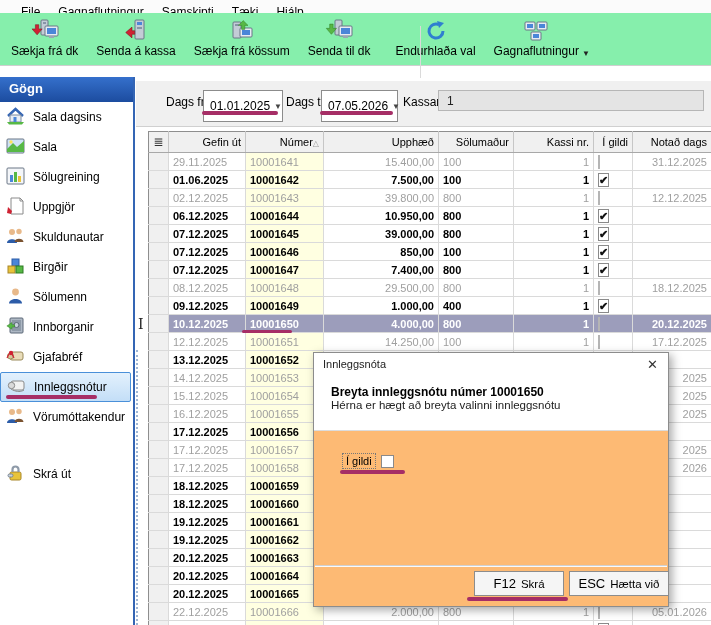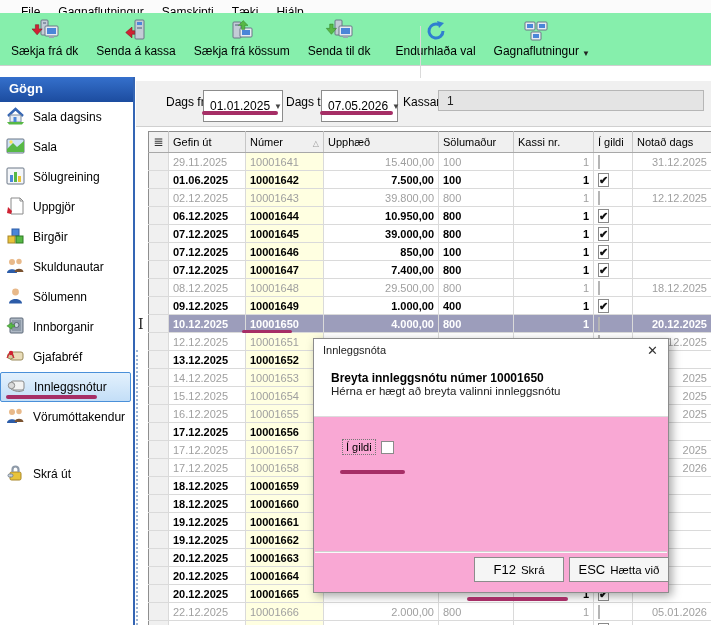--- a/index.html
+++ b/index.html
@@ -41,42 +41,42 @@
 .filters .lbl{position:absolute;top:14px;font-size:12px}
 .combo{position:absolute;top:9px;height:14px;background:#fff;border:1px solid #8c8c8c;
   display:flex;align-items:center;justify-content:space-between;padding:15px 6px;font-size:12px}
 .combo .chev{font-size:8px;color:#444;margin-left:4px}
 .kassar-field{position:absolute;top:9px;height:21px;background:#e4e4e4;
   border:1px solid #b6b6b6;padding:3px 8px;font-size:12px;color:#222}
 
 
 table.grid{position:absolute;left:148px;top:131px;width:563px;border-collapse:collapse;
   table-layout:fixed;background:#fff;border:1px solid #8e8e8e}
-table.grid th{height:21px;background:#f0f0f0;font-weight:normal;font-size:11px;text-align:left;
+table.grid th{height:21px;background:#f0f0f0;font-weight:normal;font-size:11px;text-align:right;
   padding:0 4px;border-right:1px solid #c6c6c6;border-bottom:1px solid #a8a8a8;white-space:nowrap;overflow:hidden}
 table.grid td{height:18px;padding:0 4px;border-right:1px solid #dadada;border-bottom:1px solid #dadada;
   white-space:nowrap;overflow:hidden;font-size:11px}
 td.c-sel{background:#f0f0f0;border-right:1px solid #c6c6c6}
 td.c-num{background:#ffffe1}
 td.c-amt,td.c-reg{text-align:right}
 td.c-used{text-align:right;padding-right:8px}
 tr.valid td{color:#000;font-weight:600}
 tr.used td{color:#9f9f9f;font-weight:400}
 tr.selrow td{background:#9c9dbb !important;color:#fff;font-weight:700}
 tr.selrow td.c-sel{background:#f0f0f0 !important}
 .cb{width:13px;height:13px;border:1px solid #8a8a8a;background:#fff;margin:0 auto;
   font-size:11px;line-height:11px;text-align:center;color:#111}
 tr.used .cb{border-color:#b5b5b5}
 .sorticon{font-size:8px;color:#9a9a9a;float:right;margin-top:3px}
 .hdr-listicon{font-size:12px;color:#333}
 .ibeam{position:absolute;left:138px;top:316px;font-family:"DejaVu Serif",serif;
   font-size:14px;color:#222;z-index:3}
 
 
-.dialog{position:absolute;left:313px;top:338px;width:356px;height:255px;background:#f9a8d4;
+.dialog{position:absolute;left:313px;top:352px;width:356px;height:255px;background:#fdba74;
   border:1px solid #8c8c8c;box-shadow:3px 3px 9px rgba(0,0,0,.35);z-index:10}
 .dlg-title{height:23px;background:#fff;padding:5px 9px;font-size:11px;color:#222}
 .dlg-close{position:absolute;right:10px;top:4px;font-size:13px;color:#333}
 .dlg-head{background:#fff;height:55px;padding:9px 17px 0;border-bottom:1px solid #dcdcdc}
 .dlg-h1{font-weight:bold;font-size:12px;}
 .dlg-h2{font-size:11.5px;color:#222}
 .dlg-chkrow{position:absolute;left:28px;top:100px;display:flex;align-items:center}
 .focus-lbl{border:1px dotted #777;padding:1px 3px;font-size:11px}
 .dlg-chkrow .cb{margin-left:5px}
 .dlg-btnsep{position:absolute;left:1px;right:1px;top:212px;border-top:1px solid #d0d0d0;
@@ -209,34 +209,34 @@
       <div class="sb-item">
         <span><svg width="19" height="18" viewBox="0 0 19 18">
             <path d="M5 1 h9 l3 3 v13 H5 z" fill="#fff" stroke="#8a8a8a"></path>
             <path d="M14 1 v3 h3" fill="none" stroke="#8a8a8a"></path>
             <path d="M2 10 l4 4 -1 3 -4-1 z" fill="#cf2233"></path>
           </svg></span>
         <span>Uppgjör</span>
       </div>
       <div class="sb-item">
         <span><svg width="19" height="18" viewBox="0 0 19 18">
-            <rect x="6" y="2" width="7" height="7" fill="#4a86d8" stroke="#2c5ca8"></rect>
-            <rect x="2" y="9" width="7" height="7" fill="#e8c33a" stroke="#a8862a"></rect>
-            <rect x="10" y="9" width="7" height="7" fill="#57b845" stroke="#2d7a22"></rect>
-          </svg></span>
-        <span>Birgðir</span>
-      </div>
-      <div class="sb-item">
-        <span><svg width="19" height="18" viewBox="0 0 19 18">
             <circle cx="6" cy="5" r="3" fill="#e8b98a"></circle>
             <path d="M1 16 c0-5 10-5 10 0 z" fill="#2c5ca8"></path>
             <circle cx="13" cy="4.5" r="2.7" fill="#e8b98a"></circle>
             <path d="M8.5 15 c0-4.5 9-4.5 9 0 z" fill="#7a5230"></path>
           </svg></span>
         <span>Skuldunautar</span>
+      </div>
+      <div class="sb-item">
+        <span><svg width="19" height="18" viewBox="0 0 19 18">
+            <rect x="6" y="2" width="7" height="7" fill="#4a86d8" stroke="#2c5ca8"></rect>
+            <rect x="2" y="9" width="7" height="7" fill="#e8c33a" stroke="#a8862a"></rect>
+            <rect x="10" y="9" width="7" height="7" fill="#57b845" stroke="#2d7a22"></rect>
+          </svg></span>
+        <span>Birgðir</span>
       </div>
       <div class="sb-item">
         <span><svg width="19" height="18" viewBox="0 0 19 18">
             <circle cx="9.5" cy="5" r="3.4" fill="#e8b98a"></circle>
             <path d="M3 16.5 c0-6 13-6 13 0 z" fill="#2c5ca8"></path>
           </svg></span>
         <span>Sölumenn</span>
       </div>
       <div class="sb-item">
         <span><svg width="19" height="18" viewBox="0 0 19 18">

